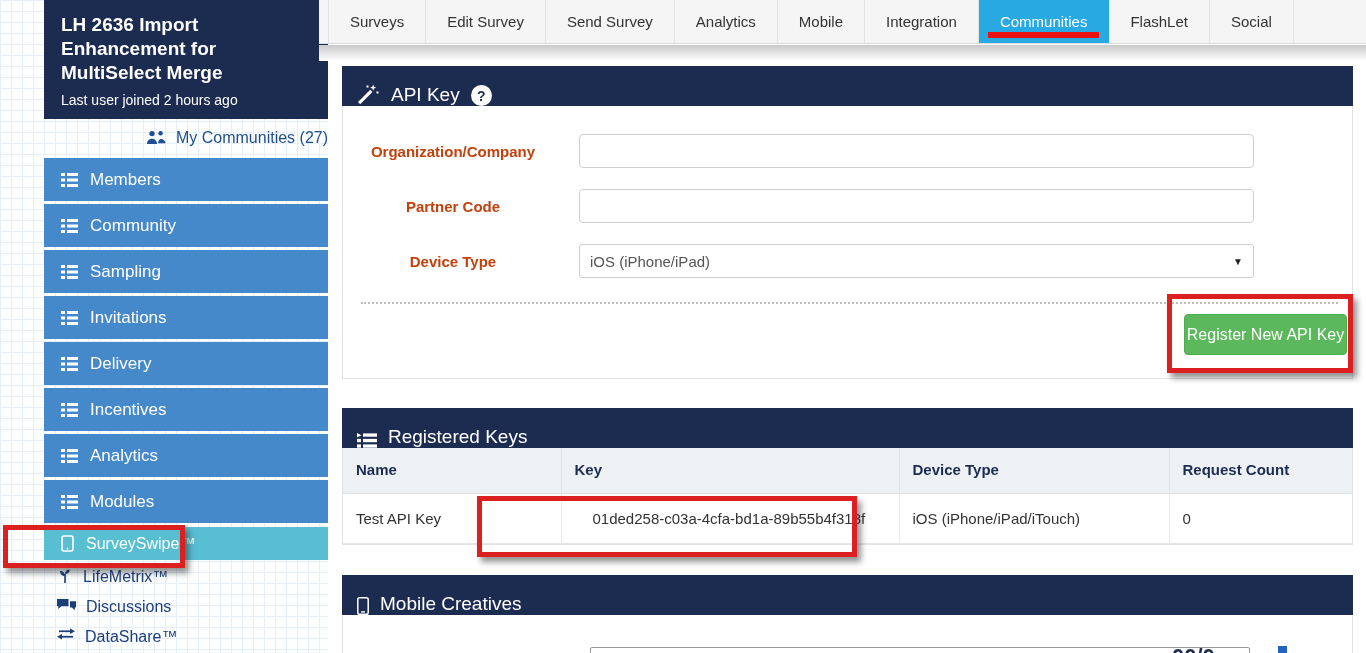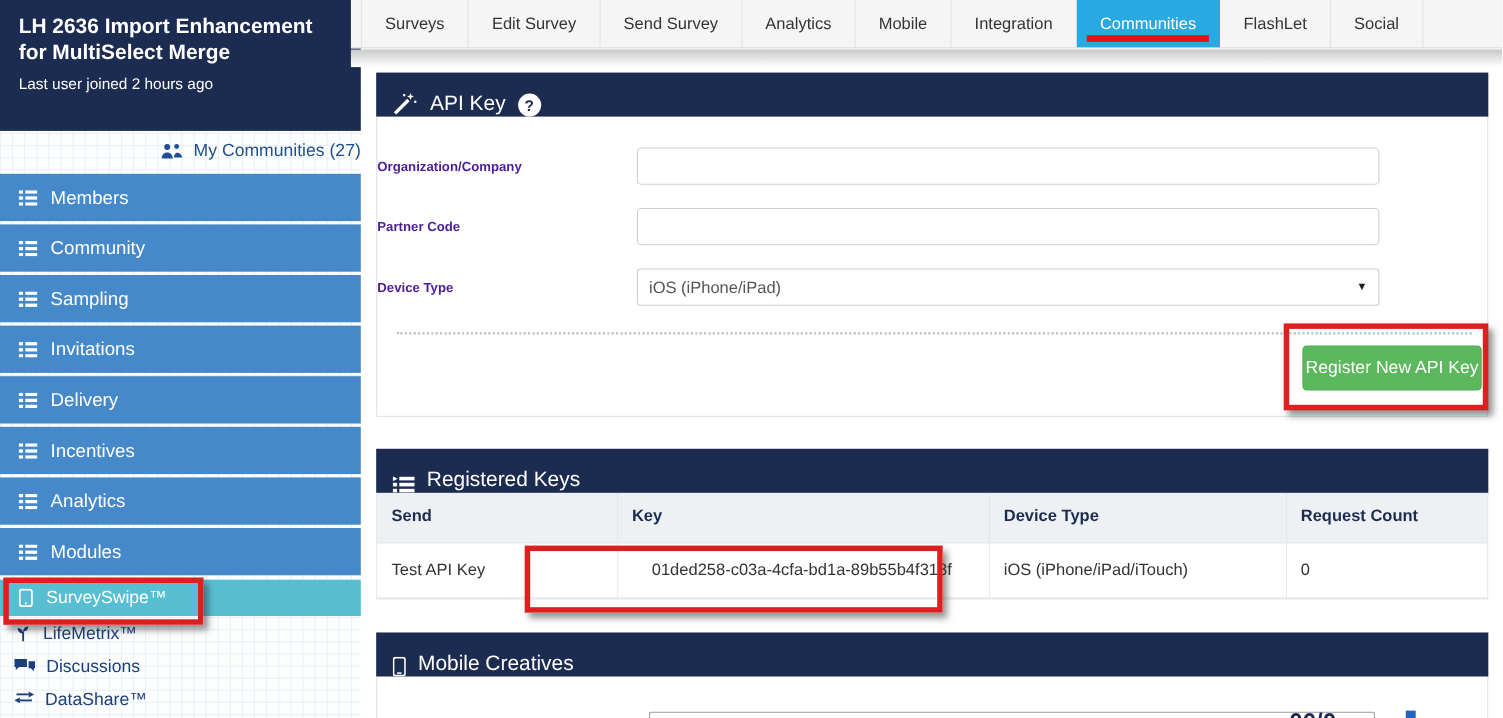--- a/index.html
+++ b/index.html
@@ -10,20 +10,21 @@
   }
 
   
   .sidebar {
     position:absolute; left:0; top:0; width:328px; height:653px;
     background-color:#fdfefe;
     background-image:
       linear-gradient(#e6eef8 1px, transparent 1px),
       linear-gradient(90deg, #e6eef8 1px, transparent 1px);
     background-size:11px 11px;
+    padding-left:44px;
   }
   .sidebar-header { background:#1c2b50; color:#fff; padding:13px 17px 12px; height:119px; }
   .sidebar-title { font-size:19px; font-weight:bold; line-height:1.26; }
   .sidebar-subtitle { font-size:14px; margin-top:7px; font-weight:normal; }
   .my-communities {
     display:flex; align-items:center; gap:9px; height:37px;
     padding-left:12px; color:#1e4e8c; font-size:16px; cursor:pointer;justify-content:flex-end;
   }
   .side-items { margin-top:2px; }
   .side-item {
@@ -58,21 +59,21 @@
   
   .panel { position:absolute; left:342px; width:1011px; background:#fff; border:1px solid #e1e3e6; }
   .panel-header {
     background:#1c2b50; color:#fff; height:40px; display:flex; align-items:flex-end;
     gap:11px; padding:0 15px; font-size:19px; margin:-1px;  
     position:relative; z-index:1;
   }
   .panel-api { top:66px; height:313px; }
   .api-body { padding-top:29px; }
   .frow { display:flex; align-items:center; margin-bottom:21px; }
-  .flabel { width:236px; text-align:left; padding-right:16px; font-weight:bold; font-size:12px; color:#4c1d95; }
+  .flabel { width:236px; text-align:center; padding-right:16px; font-weight:bold; font-size:15px; color:#c2410c; }
   .tinput {
     width:675px; height:34px; border:1px solid #cfcfcf; border-radius:4px;
     font-size:15px; padding:0 10px; color:#333; outline:none;
     font-family:"Liberation Sans","DejaVu Sans",sans-serif;
   }
   .select-box {
     width:675px; height:34px; border:1px solid #cfcfcf; border-radius:3px;
     font-size:15px; padding:16px 10px; color:#555; display:flex; align-items:center;
     justify-content:space-between; background:#fff; cursor:pointer;
   }
@@ -404,21 +405,21 @@
     </div>
     <table class="ktable">
       <colgroup>
           <col class="col-name">
           <col class="col-key">
           <col class="col-device">
           <col class="col-count">
         </colgroup>
       <thead>
         <tr>
-          <th>Send</th>
+          <th>Name</th>
           <th>Key</th>
           <th>Device Type</th>
           <th>Request Count</th>
         </tr>
       </thead>
       <tbody>
         <tr>
           <td>Test API Key</td>
           <td class="key-cell">01ded258-c03a-4cfa-bd1a-89b55b4f318f</td>
           <td>iOS (iPhone/iPad/iTouch)</td>

